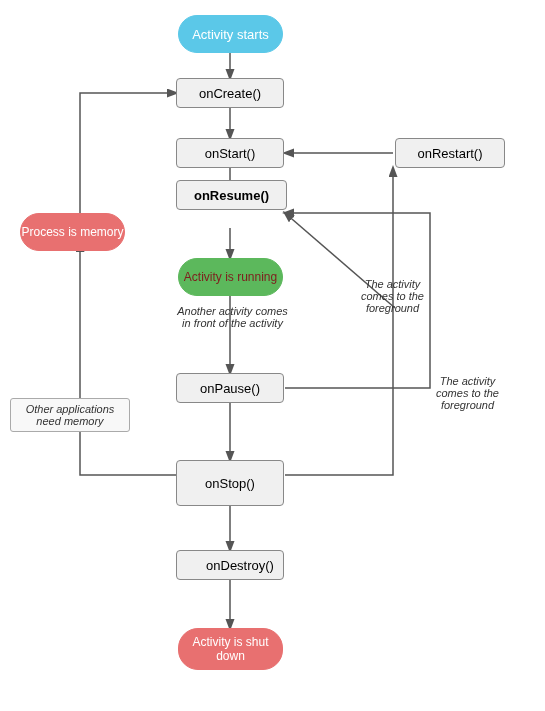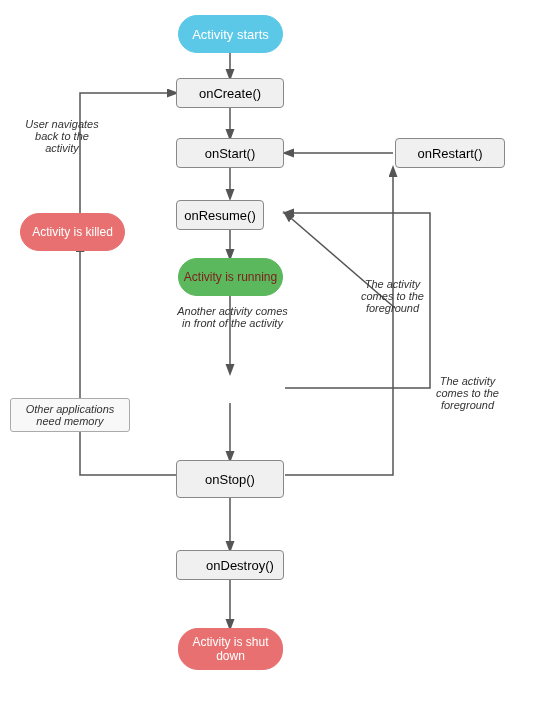--- a/index.html
+++ b/index.html
@@ -121,60 +121,58 @@
   </div>
 
   <div class="box box-rounded box-blue" style="left:178px;top:15px;width:105px;height:38px;">
     <span>Activity starts</span>
   </div>
 
   <div class="box" style="left:176px;top:138px;width:108px;height:30px;text-align:right;">
     <span>onStart()</span>
   </div>
 
-  <div class="box" style="left:176px;top:200px;width:88px;height:30px;">
+  <div class="box" style="left:176px;top:180px;width:111px;height:30px;font-weight:bold;">
     <span>onResume()</span>
   </div>
 
   <div class="box box-rounded box-green" style="left:178px;top:258px;width:105px;height:38px;font-size:12px;">
     <span>Activity is running</span>
   </div>
 
   <div class="label-italic" style="left:160px;top:305px;width:145px;">
     <span style="white-space:pre-line;">Another activity comes
 in front of the activity</span>
   </div>
 
+  <div class="box" style="left:176px;top:373px;width:108px;height:30px;">
+    <span>onPause()</span>
+  </div>
 
 
-  <div class="box" style="left:176px;top:460px;width:108px;height:38px;">
+  <div class="box" style="left:176px;top:460px;width:108px;height:46px;">
     <span>onStop()</span>
   </div>
 
   <div class="box" style="left:176px;top:550px;width:108px;height:30px;padding-left:20px;">
     <span>onDestroy()</span>
   </div>
 
   <div class="box box-rounded box-red" style="left:178px;top:628px;width:105px;height:42px;font-size:12px;">
     <span>Activity is shut down</span>
   </div>
 
   <div class="box" style="left:395px;top:138px;width:110px;height:30px;">
     <span>onRestart()</span>
   </div>
 
   <div class="box box-rounded box-red" style="left:20px;top:213px;width:105px;height:38px;font-size:12px;">
-    <span>Activity is killed</span>
+    <span>Process is memory</span>
   </div>
 
-  <div class="label-italic" style="left:12px;top:118px;width:100px;">
-    <span style="white-space:pre-line;">User navigates
-back to the
-activity</span>
-  </div>
 
   <div class="label-italic" style="left:340px;top:278px;width:105px;">
     <span style="white-space:pre-line;">The activity
 comes to the
 foreground</span>
   </div>
 
   <div class="label-italic" style="left:415px;top:375px;width:105px;">
     <span style="white-space:pre-line;">The activity
 comes to the

